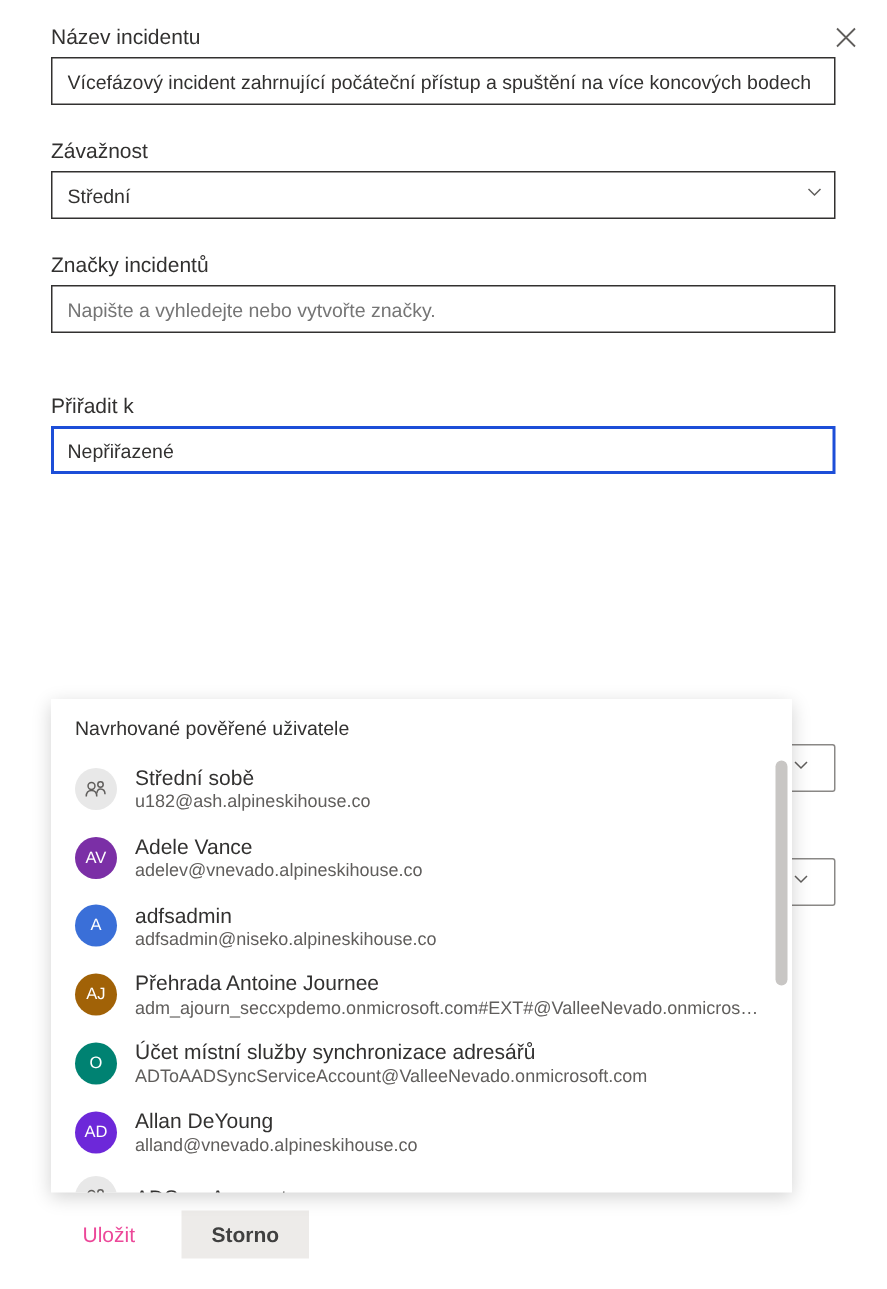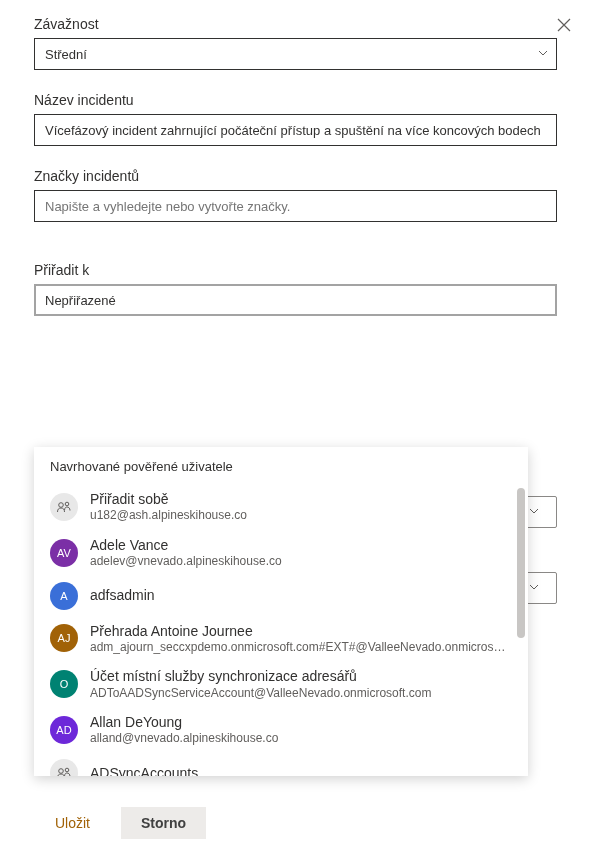--- a/index.html
+++ b/index.html
@@ -94,21 +94,21 @@
       border: 1px solid #323130;
       padding: 0 10px;
       font-size: 13px;
       font-family: inherit;
       color: #0369a1;
       outline: none;
     }
     .assign-input {
       width: 100%;
       height: 32px;
-      border: 2px solid #a3a3a3;
+      border: 2px solid #1d4ed8;
       padding: 0 9px;
       font-size: 13px;
       font-family: inherit;
       color: #323130;
       outline: none;
     }
     .dropdown {
       position: absolute;
       left: 34px;
       width: 494px;
@@ -229,95 +229,96 @@
     .btn {
       height: 32px;
       padding: 0 20px;
       font-size: 14px;
       font-family: inherit;
       border: none;
       cursor: pointer;
     }
     .btn-primary {
       background: #ffffff;
-      color: #a16207;
+      color: #ec4899;
       border: 1px solid transparent;
     }
     .btn-secondary {
       background: #edebe9;
       color: #404040;
       font-weight: bold;
     }
   </style>
 </head>
 <body>
 
 <div class="panel">
   <div class="close-btn">
     <svg viewBox="0 0 14 14">
         <path d="M1 1 L13 13 M13 1 L1 13" stroke="currentColor" stroke-width="1.2" fill="none"></path>
       </svg>
   </div>
 
+
+  <div class="field-group">
+    <label class="field-label">Název incidentu</label>
+    <input type="text" class="text-input" value="Vícefázový incident zahrnující počáteční přístup a spuštění na více koncových bodech" style="">
+  </div>
 
   <div class="field-group">
     <label class="field-label">Závažnost</label>
     <div class="select-wrap">
       <button class="select-input">Střední</button>
       <span class="chevron">
         <svg viewBox="0 0 12 12">
             <path d="M2 4 L6 8 L10 4" stroke="currentColor" stroke-width="1" fill="none"></path>
           </svg>
       </span>
     </div>
   </div>
 
-  <div class="field-group">
-    <label class="field-label">Název incidentu</label>
-    <input type="text" class="text-input" value="Vícefázový incident zahrnující počáteční přístup a spuštění na více koncových bodech" style="">
-  </div>
-
   <div class="field-group" style="margin-bottom:40px;">
     <label class="field-label">Značky incidentů</label>
     <input type="text" class="tags-input" placeholder="Napište a vyhledejte nebo vytvořte značky." style="">
   </div>
 
   <div class="field-group" style="margin-bottom:0;">
     <label class="field-label">Přiřadit k</label>
     <input type="text" class="assign-input" value="Nepřiřazené" style="">
   </div>
 
-  <div class="dropdown" style="top:447px;">
+  <div class="dropdown" style="top:466px;">
     <div class="dropdown-header">Navrhované pověřené uživatele</div>
     <div class="dropdown-list" id="dropdown-list">
       <div class="dropdown-item">
           <div class="avatar self" style="background: rgb(232, 232, 232);">
             <svg viewBox="0 0 16 16">
               <circle cx="5" cy="6" r="2.3" fill="none" stroke="#605e5c" stroke-width="1"></circle>
               <path d="M1.5 13 C1.5 10 3 9 5 9 C7 9 8.5 10 8.5 13" fill="none" stroke="#605e5c" stroke-width="1"></path>
               <circle cx="11" cy="5" r="1.8" fill="none" stroke="#605e5c" stroke-width="1"></circle>
               <path d="M8.5 11 C8.8 8.5 10 8 11 8 C12.5 8 14 9 14 11.5" fill="none" stroke="#605e5c" stroke-width="1"></path>
             </svg>
           </div>
           <div class="item-text">
-            <div class="item-name">Přiřadit sobě</div>
+            <div class="item-name">Střední sobě</div>
             <div class="item-email">u182@ash.alpineskihouse.co</div>
           </div>
         </div>
         <div class="dropdown-item">
           <div class="avatar" style="background: rgb(123, 47, 166);">AV</div>
           <div class="item-text">
             <div class="item-name">Adele Vance</div>
             <div class="item-email">adelev@vnevado.alpineskihouse.co</div>
           </div>
         </div>
         <div class="dropdown-item">
           <div class="avatar" style="background: rgb(58, 111, 216);">A</div>
           <div class="item-text">
             <div class="item-name">adfsadmin</div>
+            <div class="item-email">adfsadmin@niseko.alpineskihouse.co</div>
           </div>
         </div>
         <div class="dropdown-item">
           <div class="avatar" style="background: #a16207;">AJ</div>
           <div class="item-text">
             <div class="item-name">Přehrada Antoine Journee</div>
             <div class="item-email">adm_ajourn_seccxpdemo.onmicrosoft.com#EXT#@ValleeNevado.onmicrosoft.com</div>
           </div>
         </div>
         <div class="dropdown-item">

